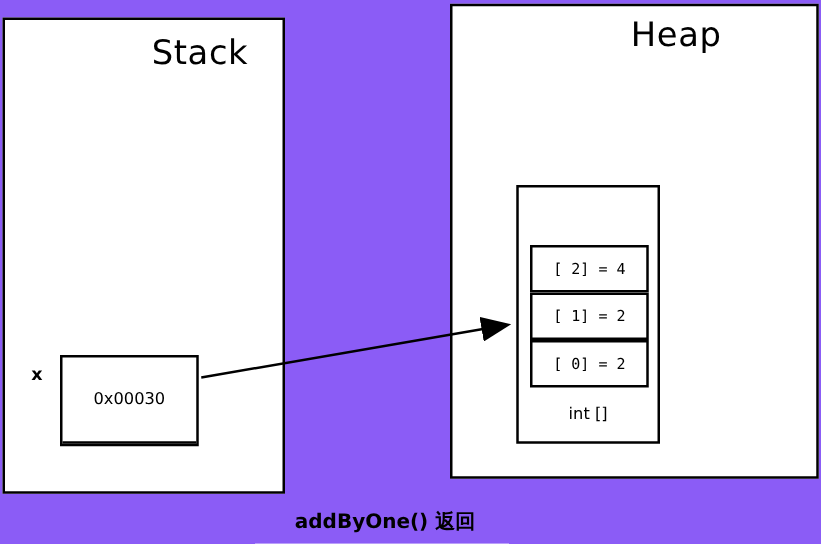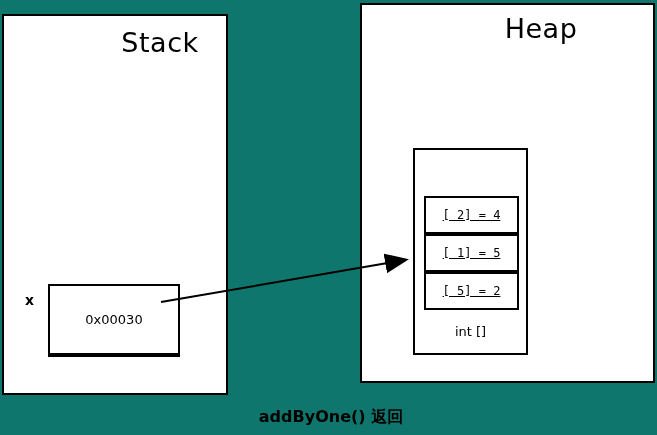--- a/index.html
+++ b/index.html
@@ -5,42 +5,42 @@
   html, body {
     margin: 0;
     padding: 0;
     background: #ffffff;
     font-family: "DejaVu Sans", sans-serif;
   }
   .canvas {
     position: relative;
     width: 657px;
     height: 435px;
-    background: #0f766e;
+    background: #8b5cf6;
     overflow: hidden;
   }
   .region-box {
     position: absolute;
     border: 2px solid #000000;
     background: #ffffff;
     box-sizing: border-box;
   }
   .region-title {
     position: absolute;
     transform: translateX(-50%);
     font-size: 27px;
     color: #000000;
     white-space: nowrap;
     letter-spacing: 0.5px;
   }
   .var-box {
     position: absolute;
     left: 48px;
     top: 284px;
-    width: 132px;
+    width: 111px;
     height: 73px;
     border: 2px solid #000000;
     box-sizing: border-box;
     display: flex;
     flex-direction: column;
     background: #ffffff;
   }
   .var-cell {
     flex: 1;
     display: flex;
@@ -78,21 +78,20 @@
     height: 38px;
     border: 2px solid #000000;
     box-sizing: border-box;
     display: flex;
     align-items: center;
     justify-content: center;
     font-family: "DejaVu Sans Mono", monospace;
     font-size: 12px;
     color: #000000;
     background: #ffffff;
-    text-decoration: underline;
   }
   .type-label {
     position: absolute;
     left: 413px;
     top: 324px;
     width: 115px;
     text-align: center;
     font-size: 13px;
     color: #000000;
   }
@@ -108,21 +107,20 @@
   }
   .caption {
     position: absolute;
     left: 0;
     top: 407px;
     width: 616px;
     text-align: center;
     font-size: 16px;
     font-weight: 600;
     color: #000000;
-    margin-left: 23px;
   }
   .arrow-layer {
     position: absolute;
     left: 0;
     top: 0;
     width: 657px;
     height: 435px;
     pointer-events: none;
   }
 </style>
@@ -140,22 +138,22 @@
     <div class="var-cell addr">0x00030</div>
   </div>
 
   <div class="region-box" style="left:360px; top:3px; width:295px; height:380px;"></div>
   <div class="region-title" style="left:541px; top:13px;">Heap</div>
 
   <div class="heap-inner-box"></div>
 
   <div class="array-cells">
     <div class="array-cell">[ 2] = 4</div>
-    <div class="array-cell">[ 1] = 5</div>
-    <div class="array-cell">[ 5] = 2</div>
+    <div class="array-cell">[ 1] = 2</div>
+    <div class="array-cell">[ 0] = 2</div>
   </div>
 
   <div class="type-label">int []</div>
 
 
   <svg class="arrow-layer" viewBox="0 0 657 435" xmlns="http://www.w3.org/2000/svg">
     <defs>
       <marker id="arrowhead" markerWidth="12" markerHeight="10" refX="10" refY="5" orient="auto">
         <path d="M0,0 L12,5 L0,10 z" fill="#000000"></path>
       </marker>

